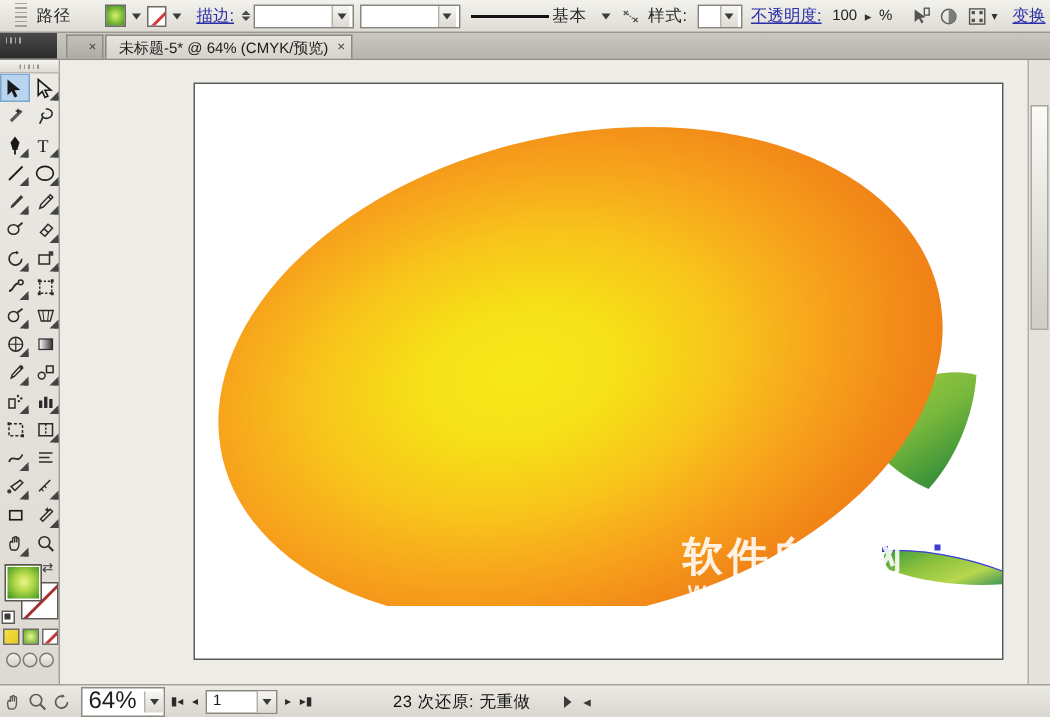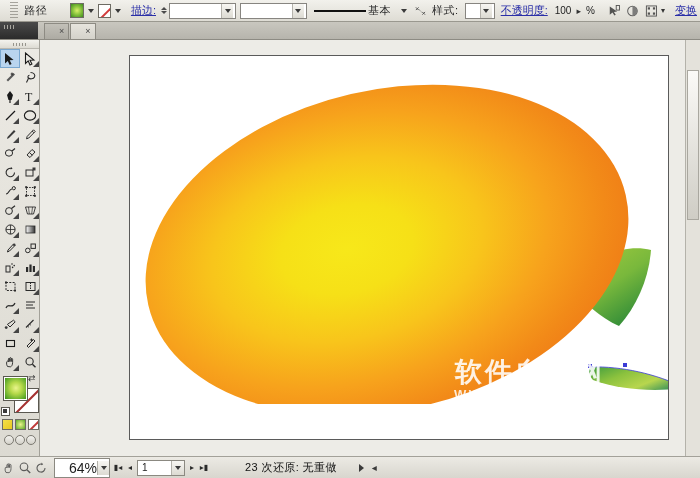--- a/index.html
+++ b/index.html
@@ -339,21 +339,21 @@
   }
   .sb-icons { display: flex; gap: 2px; margin-right: 6px; }
   .sb-ico {
     width: 14px; height: 14px;
     cursor: pointer; opacity: .8;
   }
   .zoom-combo {
     width: 56px; height: 20px;
     border: 1px solid #8b8981; background: #fff;
     display: flex; align-items: center;
-    padding-left: 14px; font-size: 14px;
+    padding-left: 4px; font-size: 16px;
     margin-right: 2px;
   }
   .zoom-combo .zc-arrow {
     margin-left: auto; width: 13px; height: 14px;
     background: linear-gradient(#f7f6f2, #dcdad2);
     border-left: 1px solid #b4b2ab;
     display: flex; align-items: center; justify-content: center;
   }
   .zoom-combo .zc-arrow::after {
     content: ""; width: 0; height: 0;
@@ -380,21 +380,21 @@
     border-left: 1px solid #b4b2ab;
     display: flex; align-items: center; justify-content: center;
   }
   .page-combo .zc-arrow::after {
     content: ""; width: 0; height: 0;
     border-left: 3px solid transparent;
     border-right: 3px solid transparent;
     border-top: 4px solid #3a3a3a;
   }
   #undo-status {
-    margin-left: 35px;
+    margin-left: 52px;
     font-size: 11px; color: #111;
     letter-spacing: .4px;
   }
   .sb-tri {
     margin-left: 22px; width: 0; height: 0;
     border-top: 4px solid transparent;
     border-bottom: 4px solid transparent;
     border-left: 5px solid #3a3a3a;
     cursor: pointer;
   }
@@ -481,20 +481,21 @@
     <span class="cb-label-blue">变换</span>
   </div>
 
   <div id="tab-bar">
     <div class="tb-grip"></div>
     <div style="width:6px"></div>
     <div class="doc-tab">
       <span class="tab-x">×</span>
     </div>
     <div class="doc-tab active">
+      <span>未标题-5* @ 64% (CMYK/预览)</span>
       <span class="tab-x">×</span>
     </div>
   </div>
 
   <div id="doc-area">
     <div id="canvas-frame">
 
       <svg class="blimp" viewBox="0 0 556 350">
         <defs>
           <radialGradient id="bodyGrad" cx="42%" cy="47%" r="62%">
@@ -533,21 +534,21 @@
         <path d="M462 313 C492 312 528 320 556 334" fill="none" stroke="#3b3bd6" stroke-width="0.8"></path>
         <g fill="#3b3bd6">
           <rect x="459" y="310" width="4" height="4"></rect>
           <rect x="494" y="309" width="4" height="4"></rect>
           <rect x="552" y="331" width="4" height="4"></rect>
         </g>
       </svg>
 
       <div id="watermark">
         <div class="wm-cn">软件自学网</div>
-        <div class="wm-en">WWW.RJZXW.COM</div>
+        <div class="wm-en">WWW.CMYK.COM</div>
       </div>
     </div>
   </div>
 
   <div id="toolbox">
     <div class="tb-head"></div>
 
     <div class="tool-grid">
 
       <div class="tool sel">

